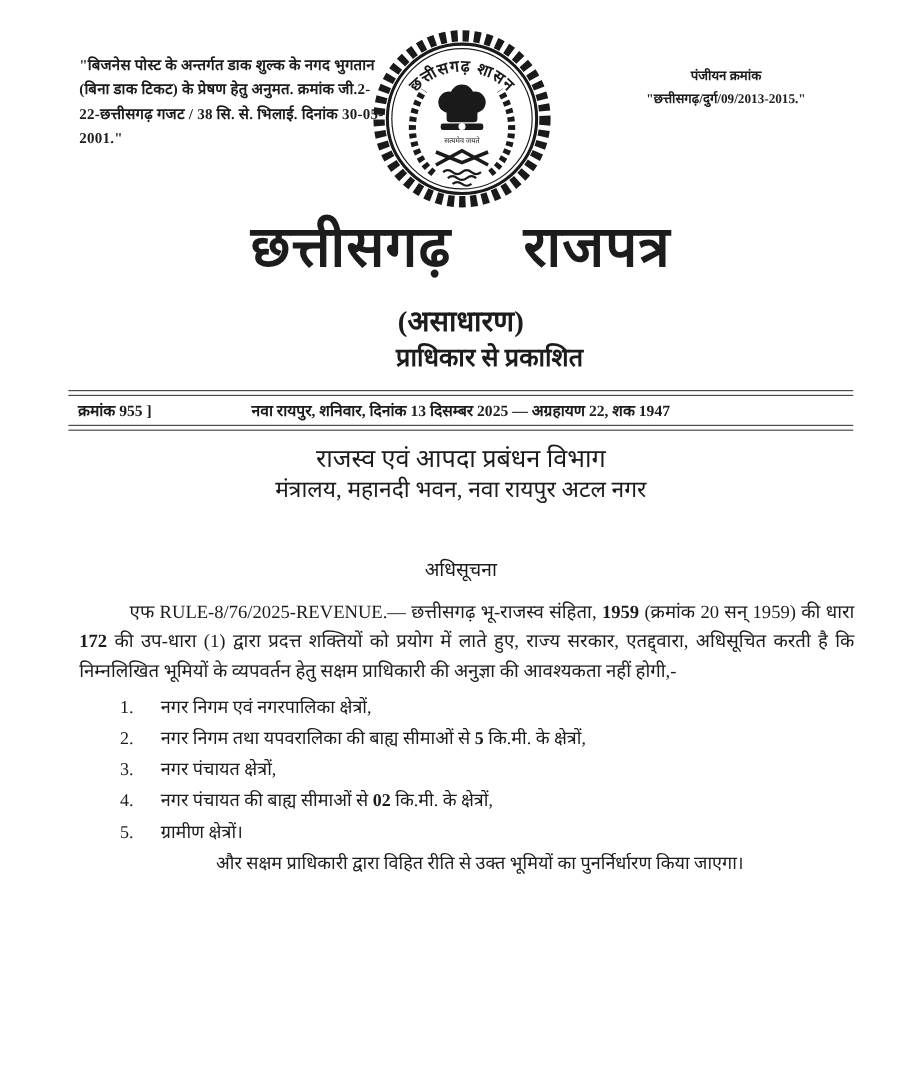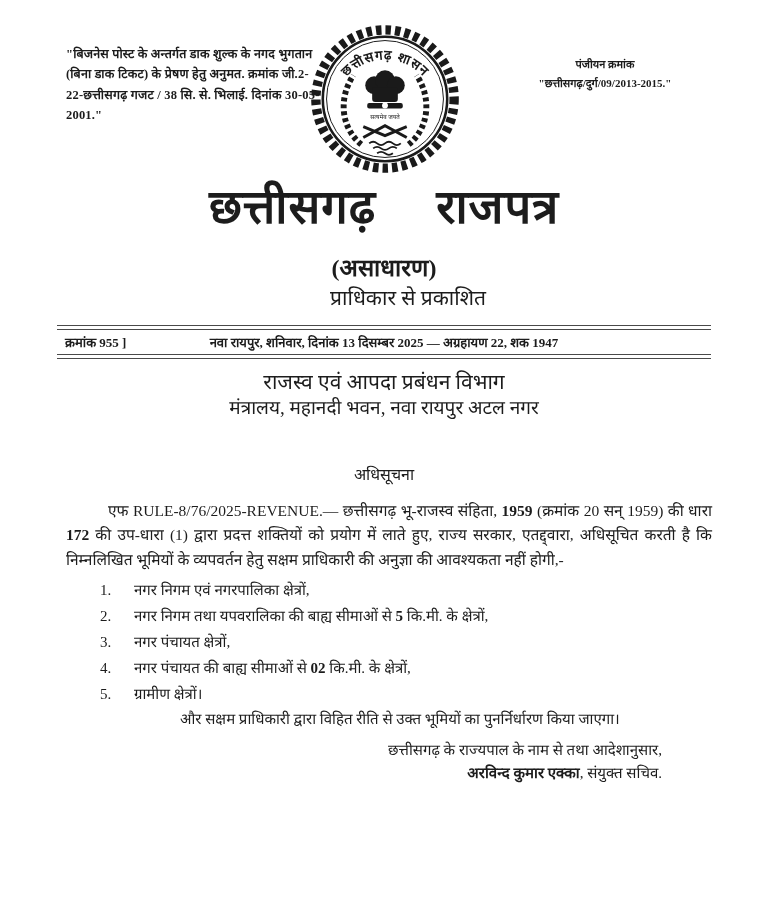--- a/index.html
+++ b/index.html
@@ -35,21 +35,21 @@
     display: flex; justify-content: center; gap: 60px;
     font-size: 47px; font-weight: bold; letter-spacing: 1px;
     line-height: 1.1;
   }
   .edition {
     left: 0; top: 250px; width: 100%;
     text-align: center; font-size: 24px; font-weight: bold;
   }
   .authority {
     left: 0; top: 283px; width: 100%;
-    text-align: center; font-size: 21px; font-weight: normal; padding-left: 48px;
+    text-align: center; font-size: 21px; font-weight: bold; padding-left: 48px;
   }
 
   .rule-double {
     left: 57px; width: 654px; height: 5px;
     border-top: 1.5px solid #4a4a4a;
     border-bottom: 1.5px solid #4a4a4a;
   }
   .rule-1 { top: 325px; }
   .rule-2 { top: 354px; }
 
@@ -178,18 +178,14 @@
       <span><span>नगर पंचायत की बाह्य सीमाओं से </span><b>02</b><span> कि.मी. के क्षेत्रों,</span></span>
     </div>
     <div class="list-item">
       <span class="list-num">5.</span>
       <span><span>ग्रामीण क्षेत्रों।</span><b></b><span></span></span>
     </div>
   </div>
 
   <div class="abs closing">और सक्षम प्राधिकारी द्वारा विहित रीति से उक्त भूमियों का पुनर्निर्धारण किया जाएगा।</div>
 
-  <div class="abs signature">
-    <div>छत्तीसगढ़ के राज्यपाल के नाम से तथा आदेशानुसार,</div>
-    <div><b>अरविन्द कुमार एक्का</b><span>, संयुक्त सचिव.</span></div>
-  </div>
 
 </div>
 
 </body></html>

